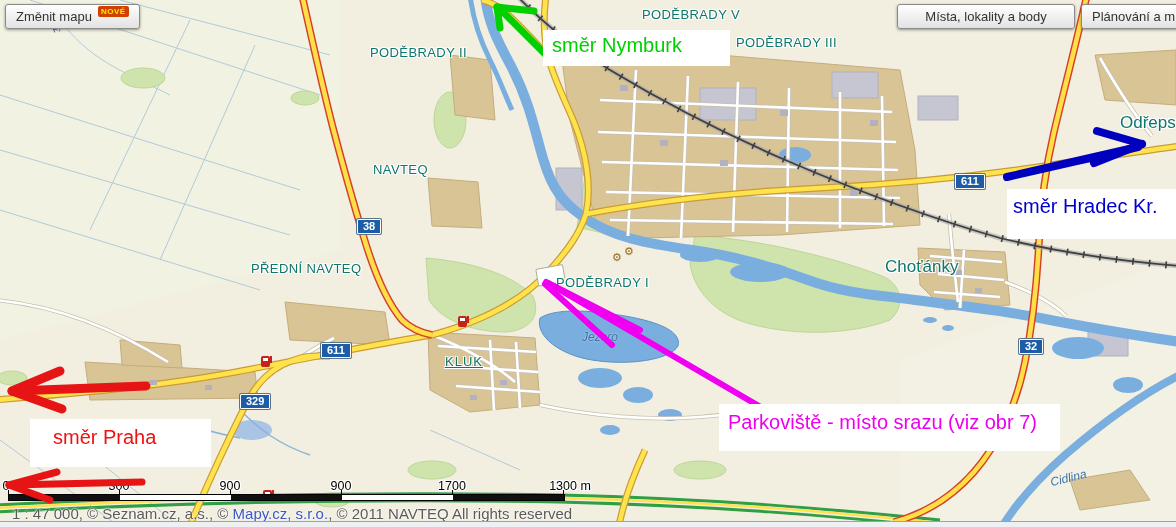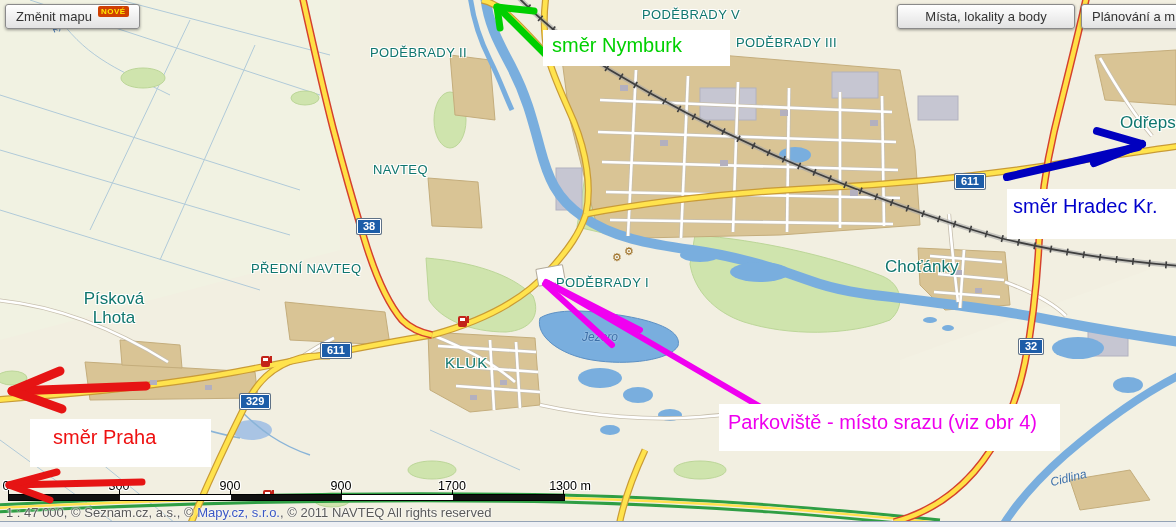--- a/index.html
+++ b/index.html
@@ -18,21 +18,21 @@
   #btn-changemap{left:5px;}
   #btn-places{left:897px;width:156px;justify-content:center;}
   #btn-planning{left:1081px;width:120px;}
 
   
   .plabel{position:absolute;z-index:3;font-size:13px;color:#0f766e;letter-spacing:.4px;
        white-space:nowrap;line-height:1.1;
        text-shadow:-1px -1px 0 rgba(255,255,255,.95),1px -1px 0 rgba(255,255,255,.95),
                    -1px 1px 0 rgba(255,255,255,.95),1px 1px 0 rgba(255,255,255,.95);}
   .plabel--lg{font-size:17px;letter-spacing:0;}
-  .plabel--kluk{font-size:15px;letter-spacing:1px;}
+  .plabel--kluk{font-size:13px;letter-spacing:1px;text-decoration:underline;}
   .wlabel{position:absolute;z-index:3;font-style:italic;font-size:12px;color:#3c6fa8;
        white-space:nowrap;text-shadow:0 0 2px rgba(255,255,255,.7);}
 
   
   .shield{position:absolute;z-index:4;background:#1d5da8;color:#fff;font-size:11px;font-weight:bold;
        line-height:13px;padding:0 5px;border:1px solid #fff;border-radius:1px;
        box-shadow:0 0 0 1px #5f7186;white-space:nowrap;}
 
   
   .fuel{position:absolute;z-index:4;width:9px;height:11px;background:#c32319;border-radius:2px;}
@@ -50,21 +50,21 @@
   
   #scalebar{position:absolute;left:0px;top:479px;width:660px;height:24px;z-index:5;}
   .snum{position:absolute;top:0;transform:translateX(-50%);font-size:12.5px;color:#000;
        text-shadow:-1px -1px 0 #fff,1px -1px 0 #fff,-1px 1px 0 #fff,1px 1px 0 #fff;white-space:nowrap;}
   #sbar{position:absolute;left:8px;top:15px;width:555px;height:5px;border:1px solid #000;
        display:flex;background:#fff;}
   #sbar div{height:100%;}
   .tick{position:absolute;top:11px;width:1px;height:4px;background:#000;}
 
   
-  #copyright{position:absolute;left:6px;top:505px;z-index:5;font-size:13px;color:#5a5a5a;
+  #copyright{position:absolute;left:12px;top:505px;z-index:5;font-size:15px;color:#5a5a5a;
        text-shadow:0 0 2px #fff,0 0 2px #fff;white-space:nowrap;}
   #copyright .link{color:#3a57c4;cursor:pointer;}
 
   #bottom-edge{position:absolute;left:0;bottom:0;width:100%;height:5px;z-index:8;
        background:#eef0f4;border-top:1px solid #94a3b6;}
 </style>
 </head>
 <body>
 
 <div id="app">
@@ -223,24 +223,20 @@
     </g>
 
     <rect x="537" y="267" width="27" height="17" rx="1" fill="#ffffff" stroke="#b3ab9c" transform="rotate(-10 550 275)"></rect>
   </svg>
 
   <div class="plabel" style="left:642px;top:8px">PODĚBRADY V</div>
   <div class="plabel" style="left:736px;top:36px">PODĚBRADY III</div>
   <div class="plabel" style="left:370px;top:46px">PODĚBRADY II</div>
   <div class="plabel" style="left:373px;top:163px">NAVTEQ</div>
   <div class="plabel" style="left:251px;top:262px">PŘEDNÍ NAVTEQ</div>
-  <div class="plabel plabel--lg" style="left:58px;top:290px;width:112px;text-align:center">
-    <div>Písková</div>
-    <div>Lhota</div>
-  </div>
   <div class="plabel plabel--kluk" style="left:445px;top:355px">KLUK</div>
   <div class="plabel" style="left:556px;top:276px">PODĚBRADY I</div>
   <div class="plabel plabel--lg" style="left:885px;top:258px">Choťánky</div>
   <div class="plabel plabel--lg" style="left:1120px;top:114px">Odřeps</div>
 
   <div class="wlabel" style="left:582px;top:330px">Jezero</div>
   <div class="wlabel" style="left:1050px;top:471px;transform:rotate(-14deg)">Cidlina</div>
   <div class="wlabel" style="left:50px;top:18px;font-size:10px;transform:rotate(-38deg)">ký p.</div>
 
   <div class="shield" style="left:357px;top:219px">38</div>
@@ -279,21 +275,21 @@
     <g stroke="#f000f0" stroke-width="6" stroke-linecap="round" fill="none">
       <path d="M548,283 L771,413"></path>
         <path d="M546,282 L640,330"></path>
         <path d="M545,284 L612,345"></path>
     </g>
   </svg>
 
   <div class="ann" id="ann-nymburk">směr Nymburk</div>
   <div class="ann" id="ann-hradec">směr Hradec Kr.</div>
   <div class="ann" id="ann-praha">směr Praha</div>
-  <div class="ann" id="ann-park">Parkoviště - místo srazu (viz obr 4)</div>
+  <div class="ann" id="ann-park">Parkoviště - místo srazu (viz obr 7)</div>
 
   <div id="scalebar">
     <span class="snum" style="left:6px">0</span>
     <span class="snum" style="left:119px">300</span>
     <span class="snum" style="left:230px">900</span>
     <span class="snum" style="left:341px">900</span>
     <span class="snum" style="left:452px">1700</span>
     <span class="snum" style="left:570px">1300 m</span>
     <div class="tick" style="left:8px"></div>
       <div class="tick" style="left:119px"></div>

